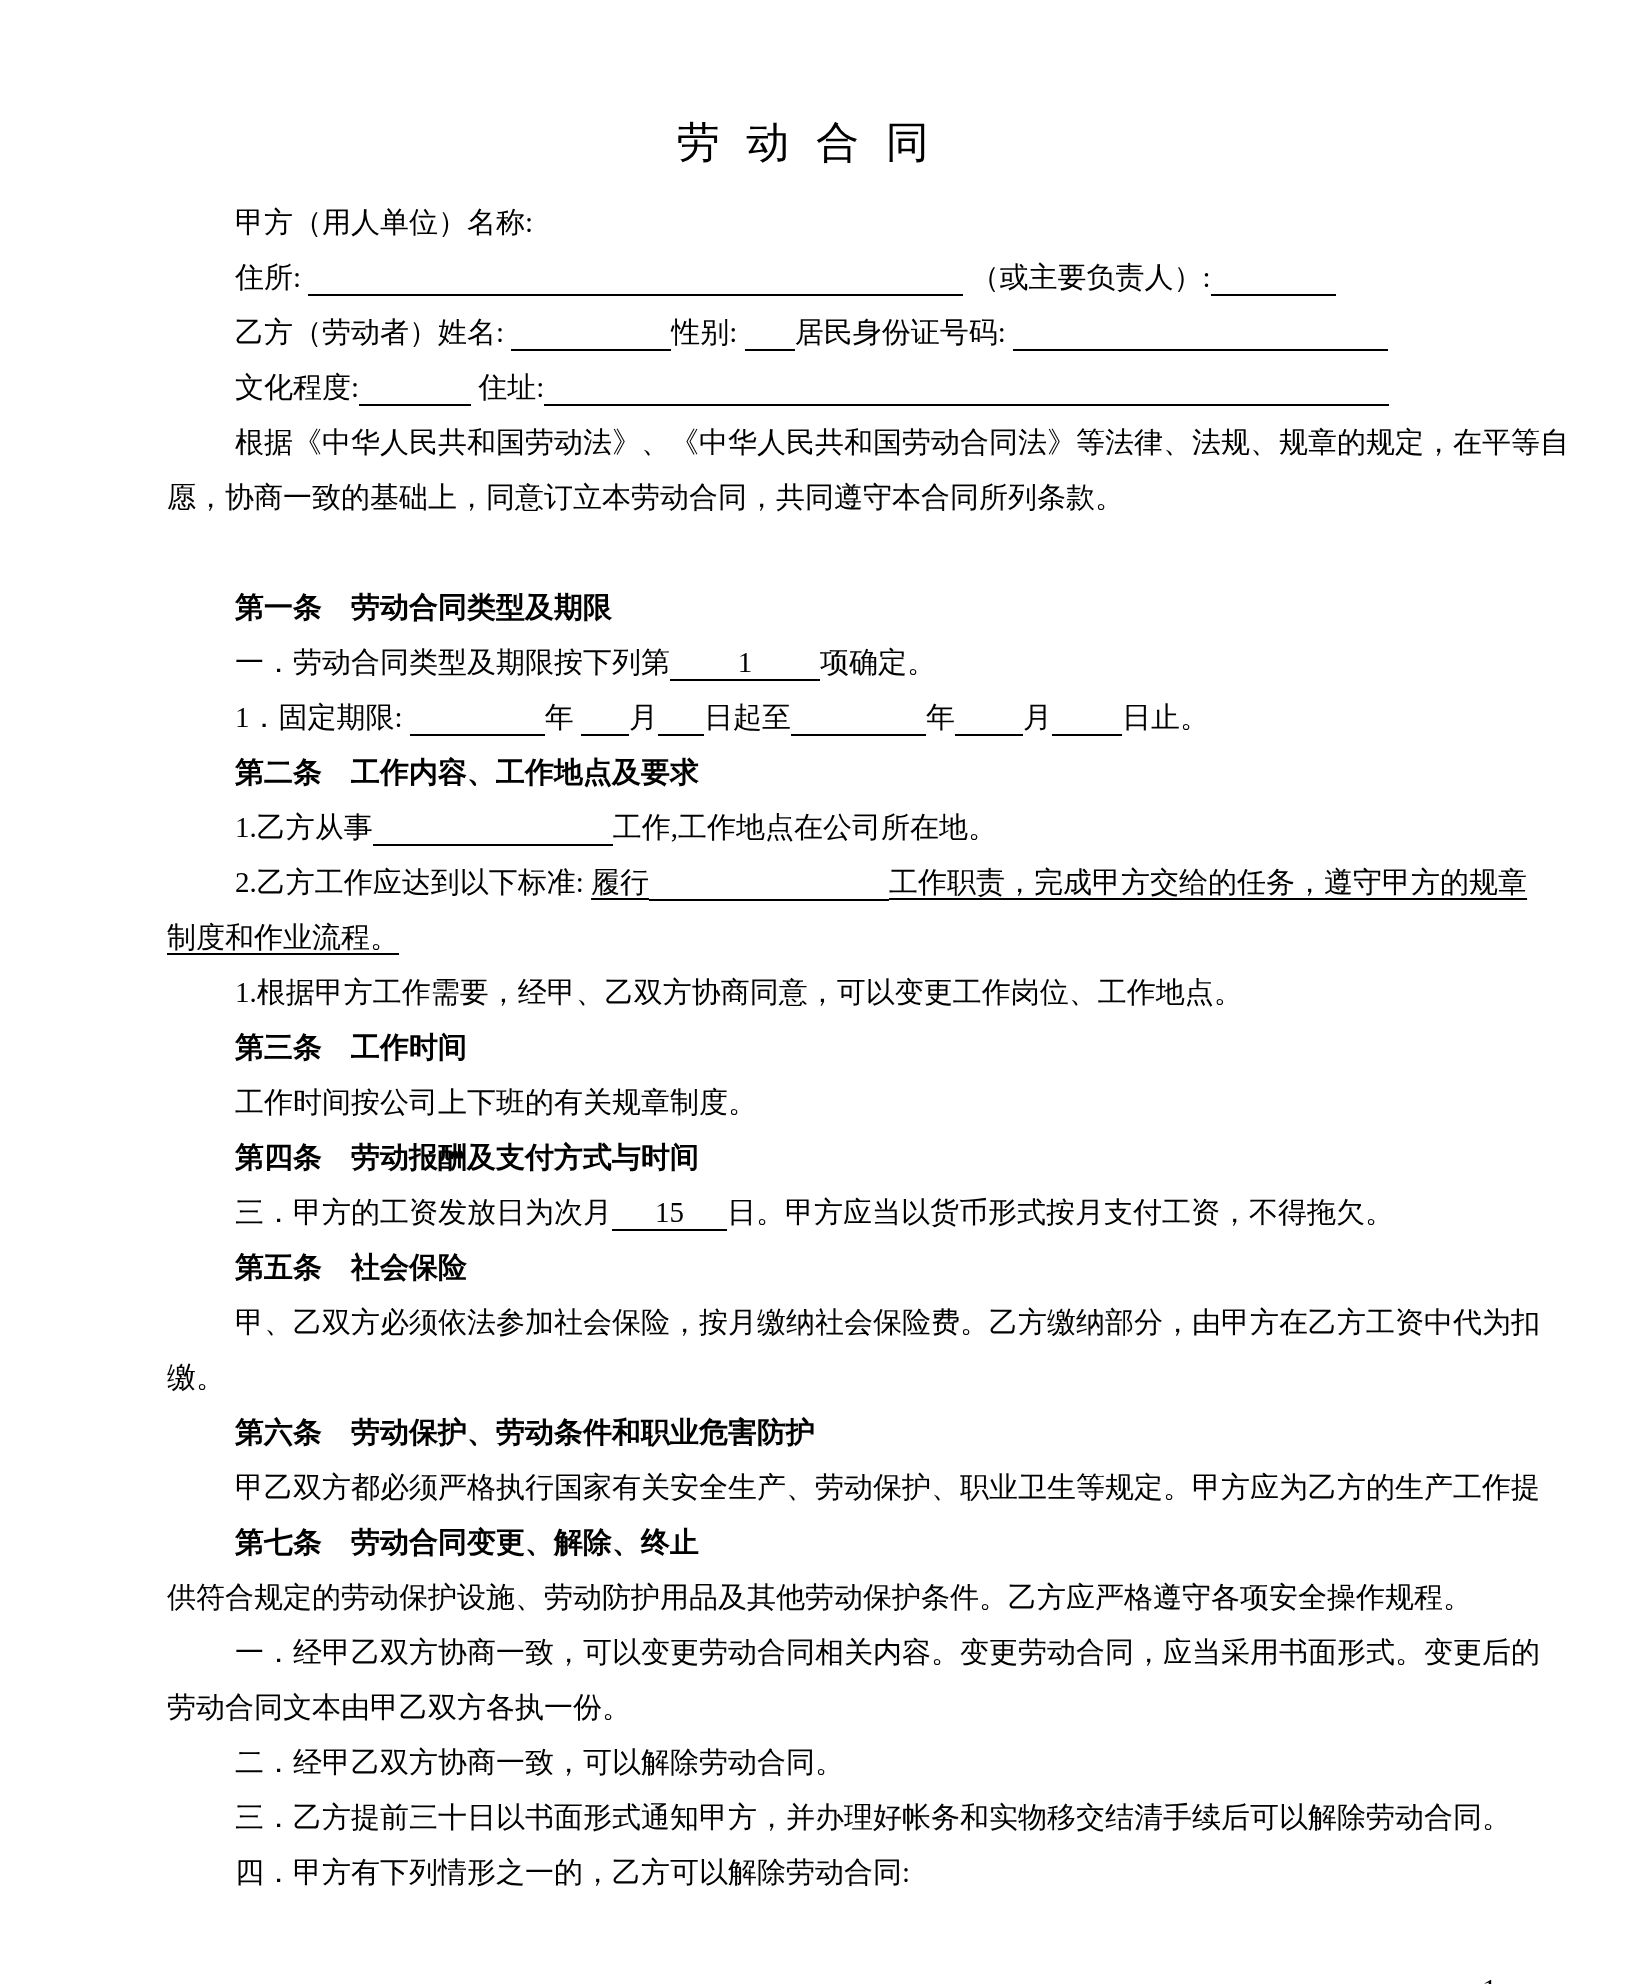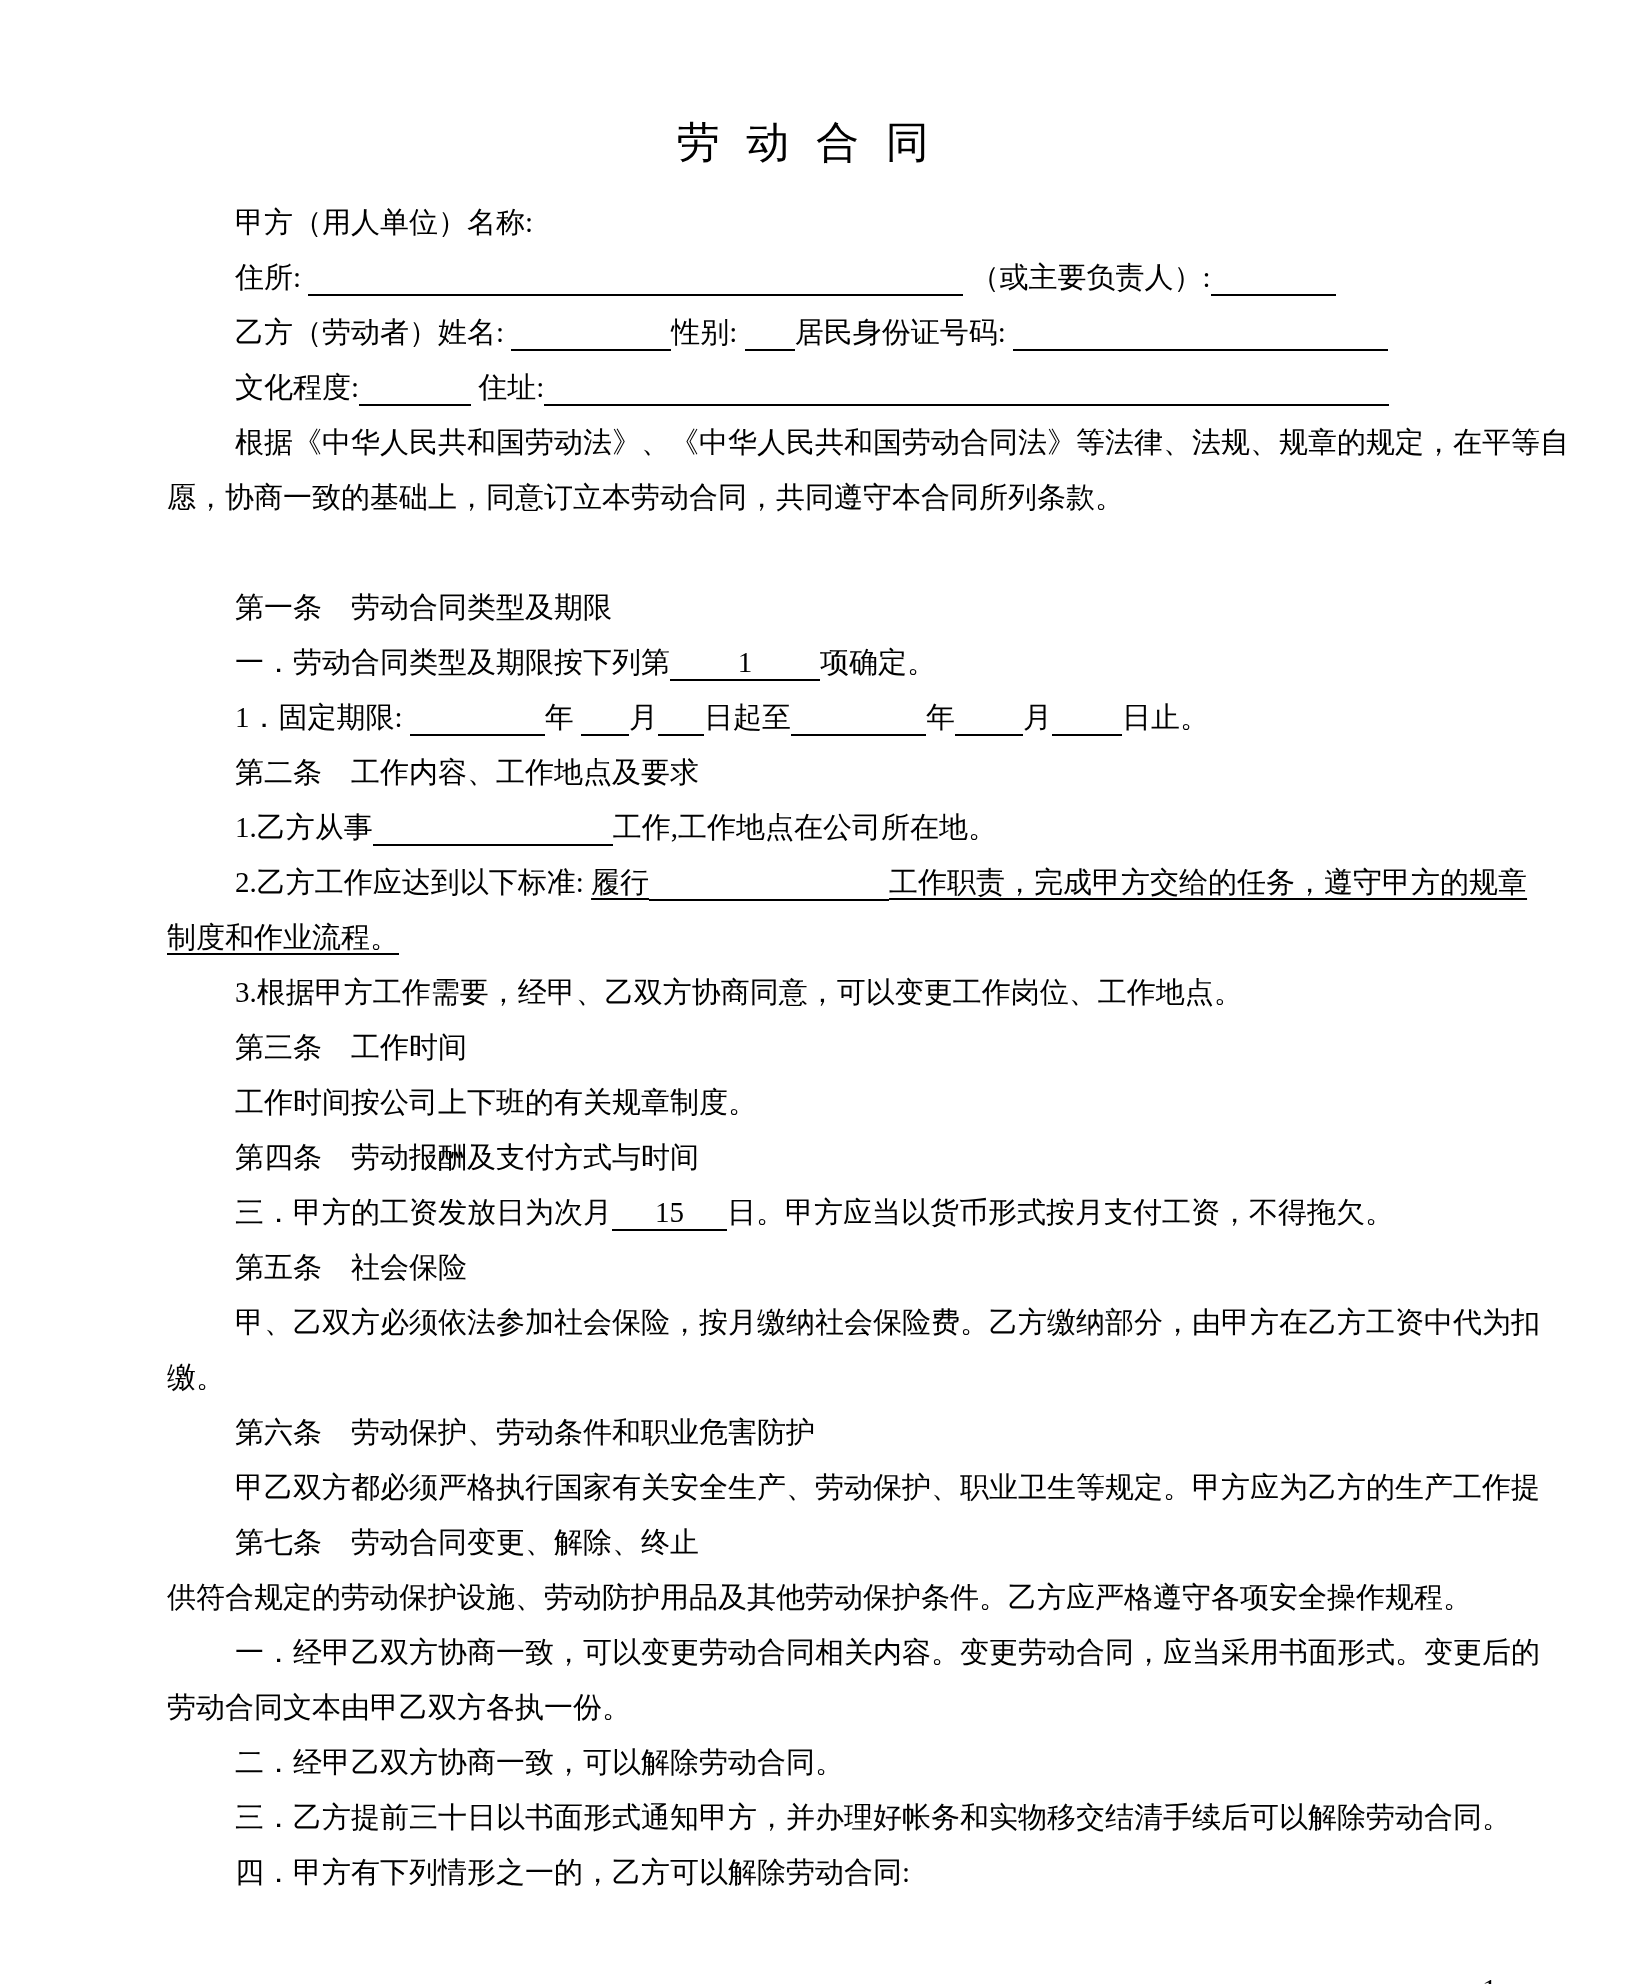--- a/index.html
+++ b/index.html
@@ -28,21 +28,21 @@
   }
   .line {
     height: 55px;
     line-height: 55px;
     white-space: nowrap;
   }
   .indent { text-indent: 68px; }
   .fill { text-align: justify; text-align-last: justify; }
   .heading {
     font-family: "Liberation Sans", "DejaVu Sans", sans-serif;
-    font-weight: 400;
+    font-weight: 700;
   }
   .blank {
     display: inline-block;
     border-bottom: 2px solid #000;
     text-align: center;
     line-height: 1.1;
     height: 1.12em;
     vertical-align: baseline;
     text-indent: 0;
   }
@@ -73,21 +73,21 @@
       <div class="line indent fill"><span class="text">根据《中华人民共和国劳动法》、《中华人民共和国劳动合同法》等法律、法规、规章的规定，在平等自</span></div>
       <div class="line"><span class="text">愿，协商一致的基础上，同意订立本劳动合同，共同遵守本合同所列条款。</span></div>
       <div class="line">&nbsp;</div>
       <div class="line indent heading"><span class="text">第一条　劳动合同类型及期限</span></div>
       <div class="line indent"><span class="text">一．劳动合同类型及期限按下列第</span><span class="blank" style="width: 150px;">1</span><span class="text">项确定。</span></div>
       <div class="line indent"><span class="text">1．固定期限: </span><span class="blank" style="width: 135px;">&nbsp;</span><span class="text">年 </span><span class="blank" style="width: 48px;">&nbsp;</span><span class="text">月</span><span class="blank" style="width: 46px;">&nbsp;</span><span class="text">日起至</span><span class="blank" style="width: 135px;">&nbsp;</span><span class="text">年</span><span class="blank" style="width: 68px;">&nbsp;</span><span class="text">月</span><span class="blank" style="width: 70px;">&nbsp;</span><span class="text">日止。</span></div>
       <div class="line indent heading"><span class="text">第二条　工作内容、工作地点及要求</span></div>
       <div class="line indent"><span class="text">1.乙方从事</span><span class="blank" style="width: 240px;">&nbsp;</span><span class="text">工作,工作地点在公司所在地。</span></div>
       <div class="line indent"><span class="text">2.乙方工作应达到以下标准: </span><span class="utext">履行</span><span class="blank" style="width: 240px;">&nbsp;</span><span class="utext">工作职责，完成甲方交给的任务，遵守甲方的规章</span></div>
       <div class="line"><span class="utext">制度和作业流程。</span></div>
-      <div class="line indent"><span class="text">3.根据甲方工作需要，经甲、乙双方协商同意，可以变更工作岗位、工作地点。</span></div>
+      <div class="line indent"><span class="text">1.根据甲方工作需要，经甲、乙双方协商同意，可以变更工作岗位、工作地点。</span></div>
       <div class="line indent heading"><span class="text">第三条　工作时间</span></div>
       <div class="line indent"><span class="text">工作时间按公司上下班的有关规章制度。</span></div>
       <div class="line indent heading"><span class="text">第四条　劳动报酬及支付方式与时间</span></div>
       <div class="line indent"><span class="text">三．甲方的工资发放日为次月</span><span class="blank" style="width: 115px;">15</span><span class="text">日。甲方应当以货币形式按月支付工资，不得拖欠。</span></div>
       <div class="line indent heading"><span class="text">第五条　社会保险</span></div>
       <div class="line indent fill"><span class="text">甲、乙双方必须依法参加社会保险，按月缴纳社会保险费。乙方缴纳部分，由甲方在乙方工资中代为扣</span></div>
       <div class="line"><span class="text">缴。</span></div>
       <div class="line indent heading"><span class="text">第六条　劳动保护、劳动条件和职业危害防护</span></div>
       <div class="line indent fill"><span class="text">甲乙双方都必须严格执行国家有关安全生产、劳动保护、职业卫生等规定。甲方应为乙方的生产工作提</span></div>
       <div class="line indent heading"><span class="text">第七条　劳动合同变更、解除、终止</span></div>

